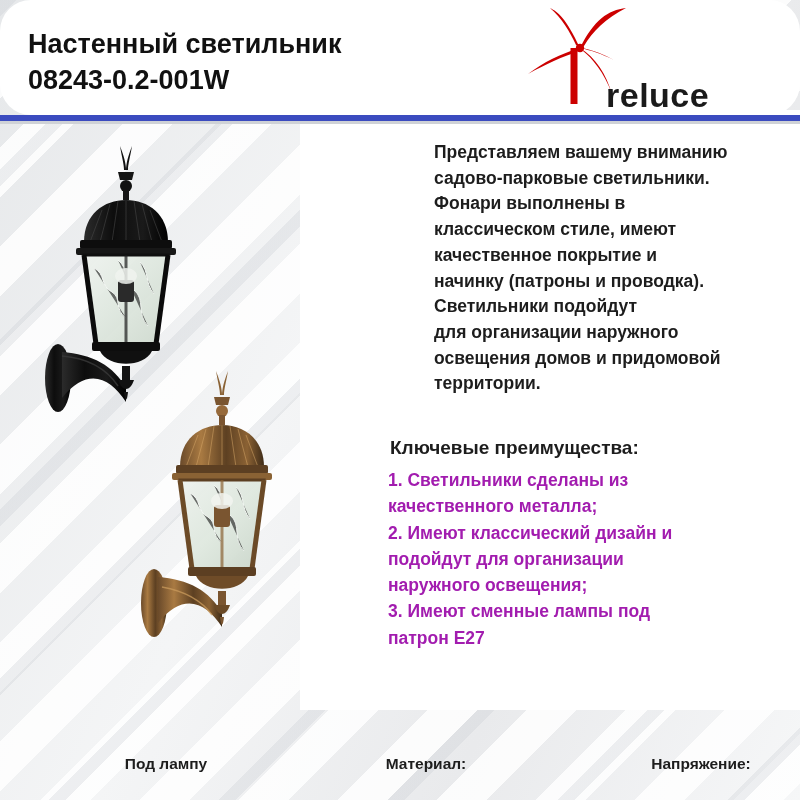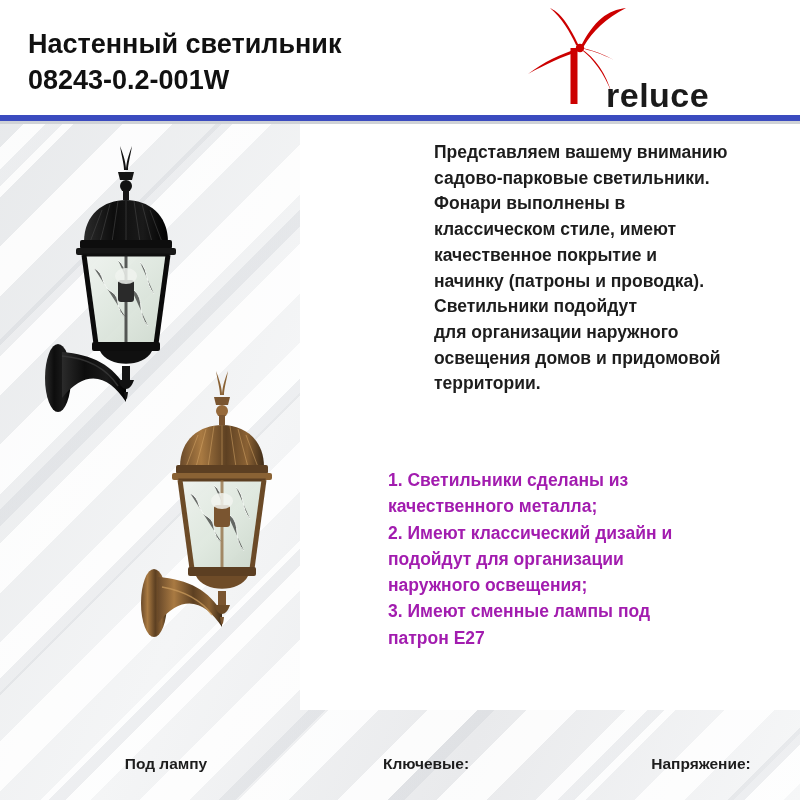--- a/index.html
+++ b/index.html
@@ -39,20 +39,21 @@
   .white-center {
     position: absolute;
     left: 300px; top: 110px; width: 520px; height: 600px;
     background: #ffffff;
   }
 
   
   .header {
     position: absolute; left: 0; top: 0; width: 800px; height: 115px;
     background: #ffffff;
+    border-radius: 31px;
   }
   .header-title {
     position: absolute; left: 28px; top: 26px;
     font-size: 27px; font-weight: bold; color: #111111;
     line-height: 1.35; letter-spacing: 0px;
     white-space: pre-line;
   }
   .logo {
     position: absolute; right: 18px; top: 8px;
     width: 260px; height: 100px;
@@ -264,35 +265,36 @@
   <div class="intro">Представляем вашему вниманию
 садово-парковые светильники.
 Фонари выполнены в
 классическом стиле, имеют
 качественное покрытие и
 начинку (патроны и проводка).
 Светильники подойдут
 для организации наружного
 освещения домов и придомовой
 территории.</div>
+  <div class="advantages-title">Ключевые преимущества:</div>
   <div class="advantages-list">1. Светильники сделаны из
 качественного металла;
 2. Имеют классический дизайн и
 подойдут для организации
 наружного освещения;
 3. Имеют сменные лампы под
 патрон Е27</div>
 
   <div class="footer">
     <div class="footer-cell fc1">
       <div>Под лампу</div>
       
     </div>
     <div class="footer-cell fc2">
-      <div>Ключевые:</div>
+      <div>Материал:</div>
       
     </div>
     <div class="footer-cell fc3">
       <div>Напряжение:</div>
       
     </div>
   </div>
 </div>
 
 </body></html>

